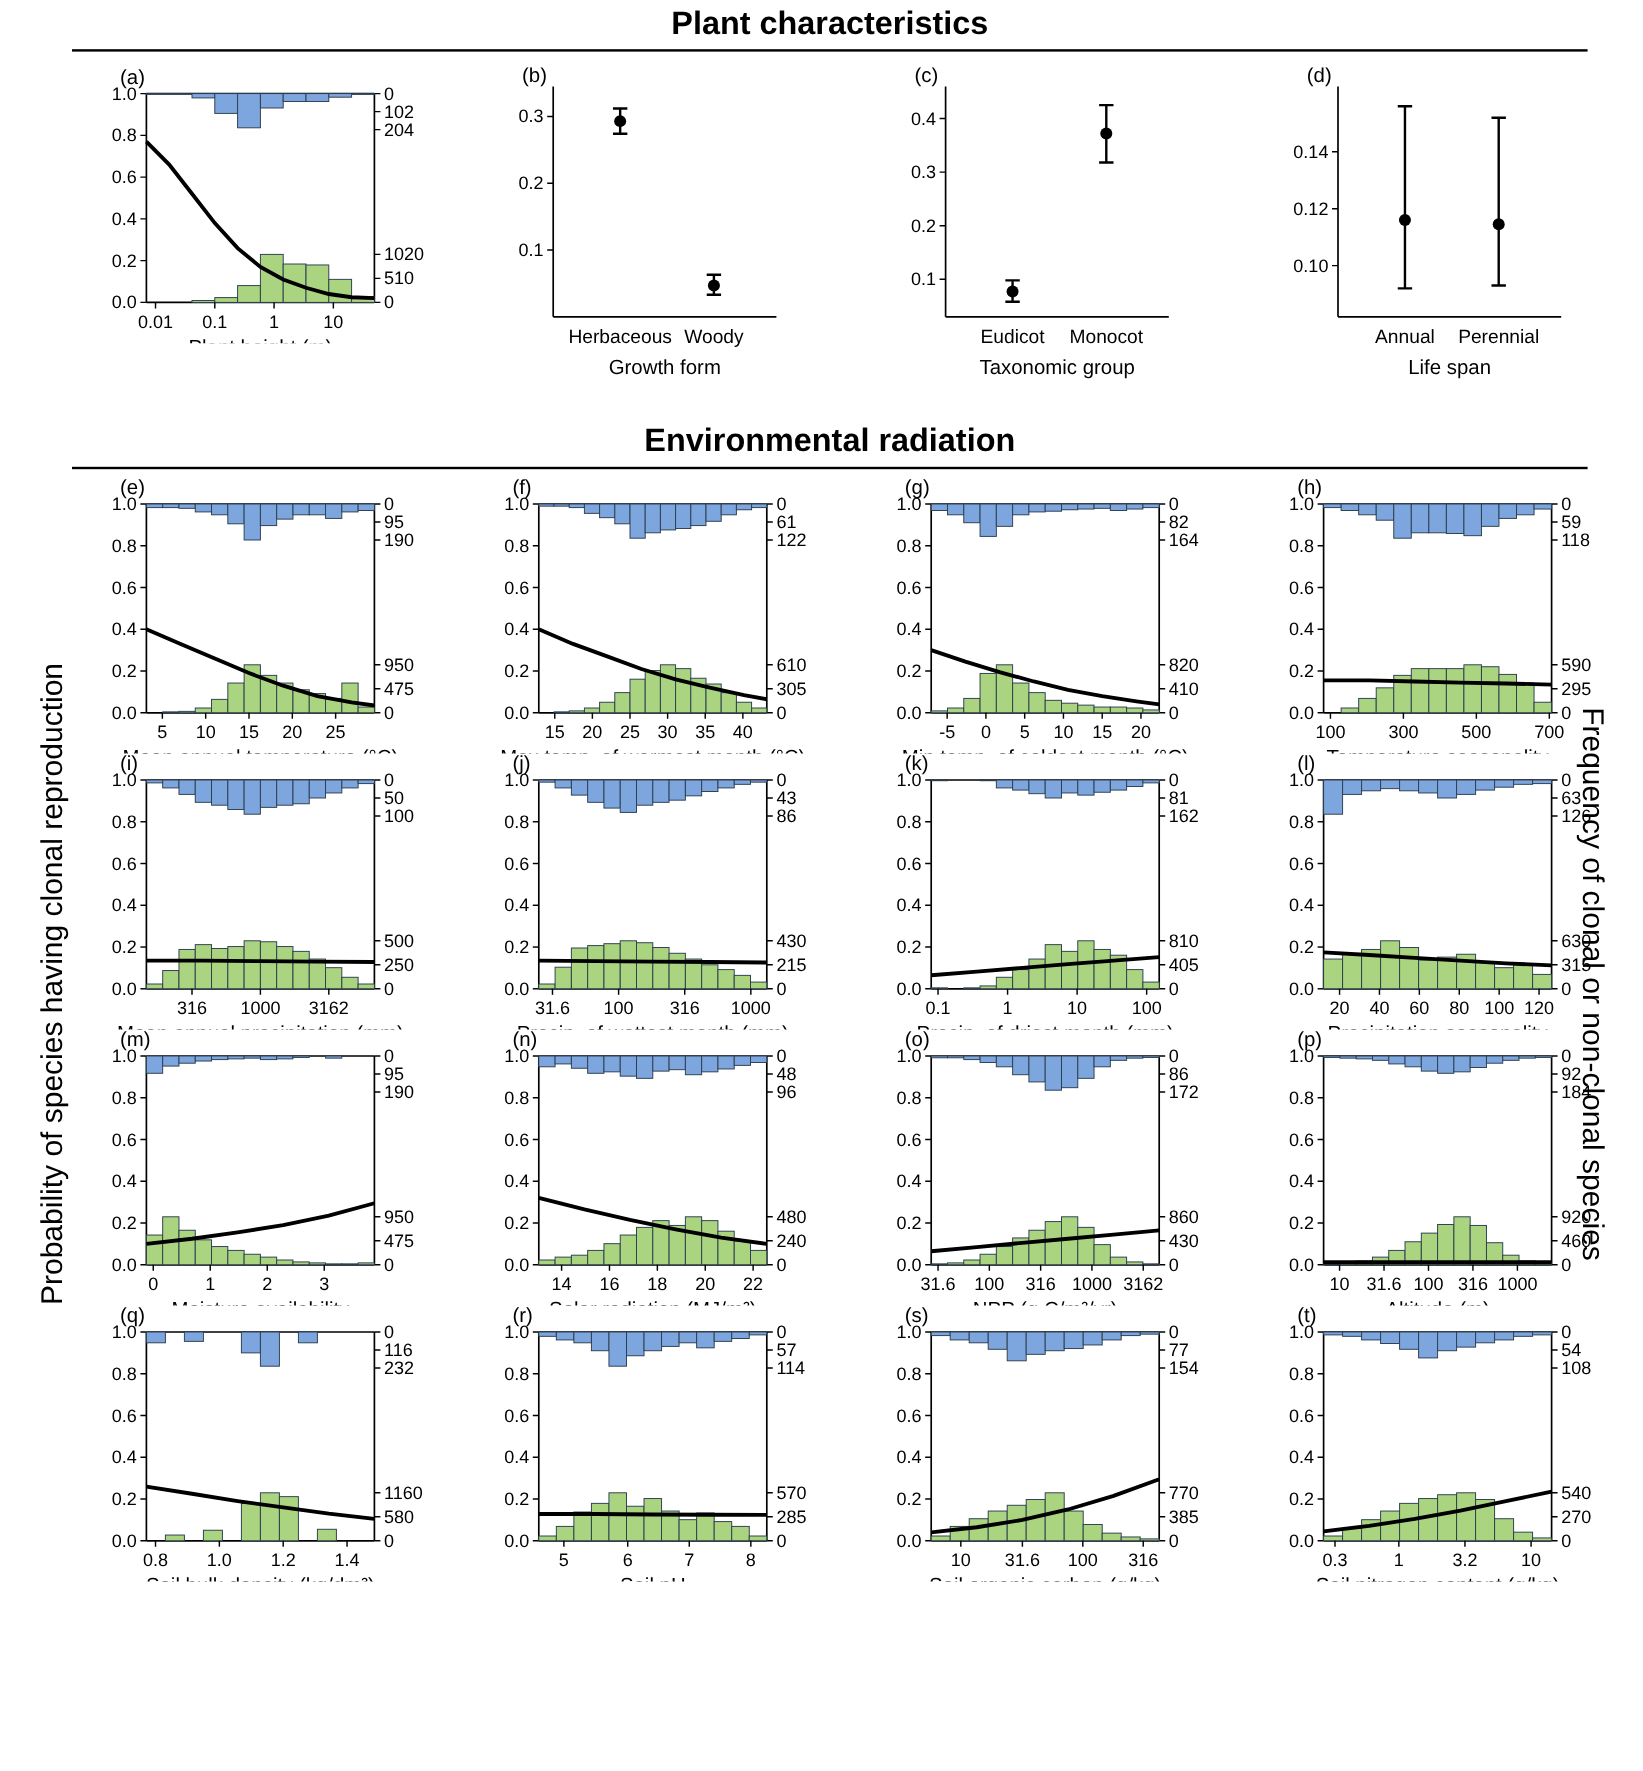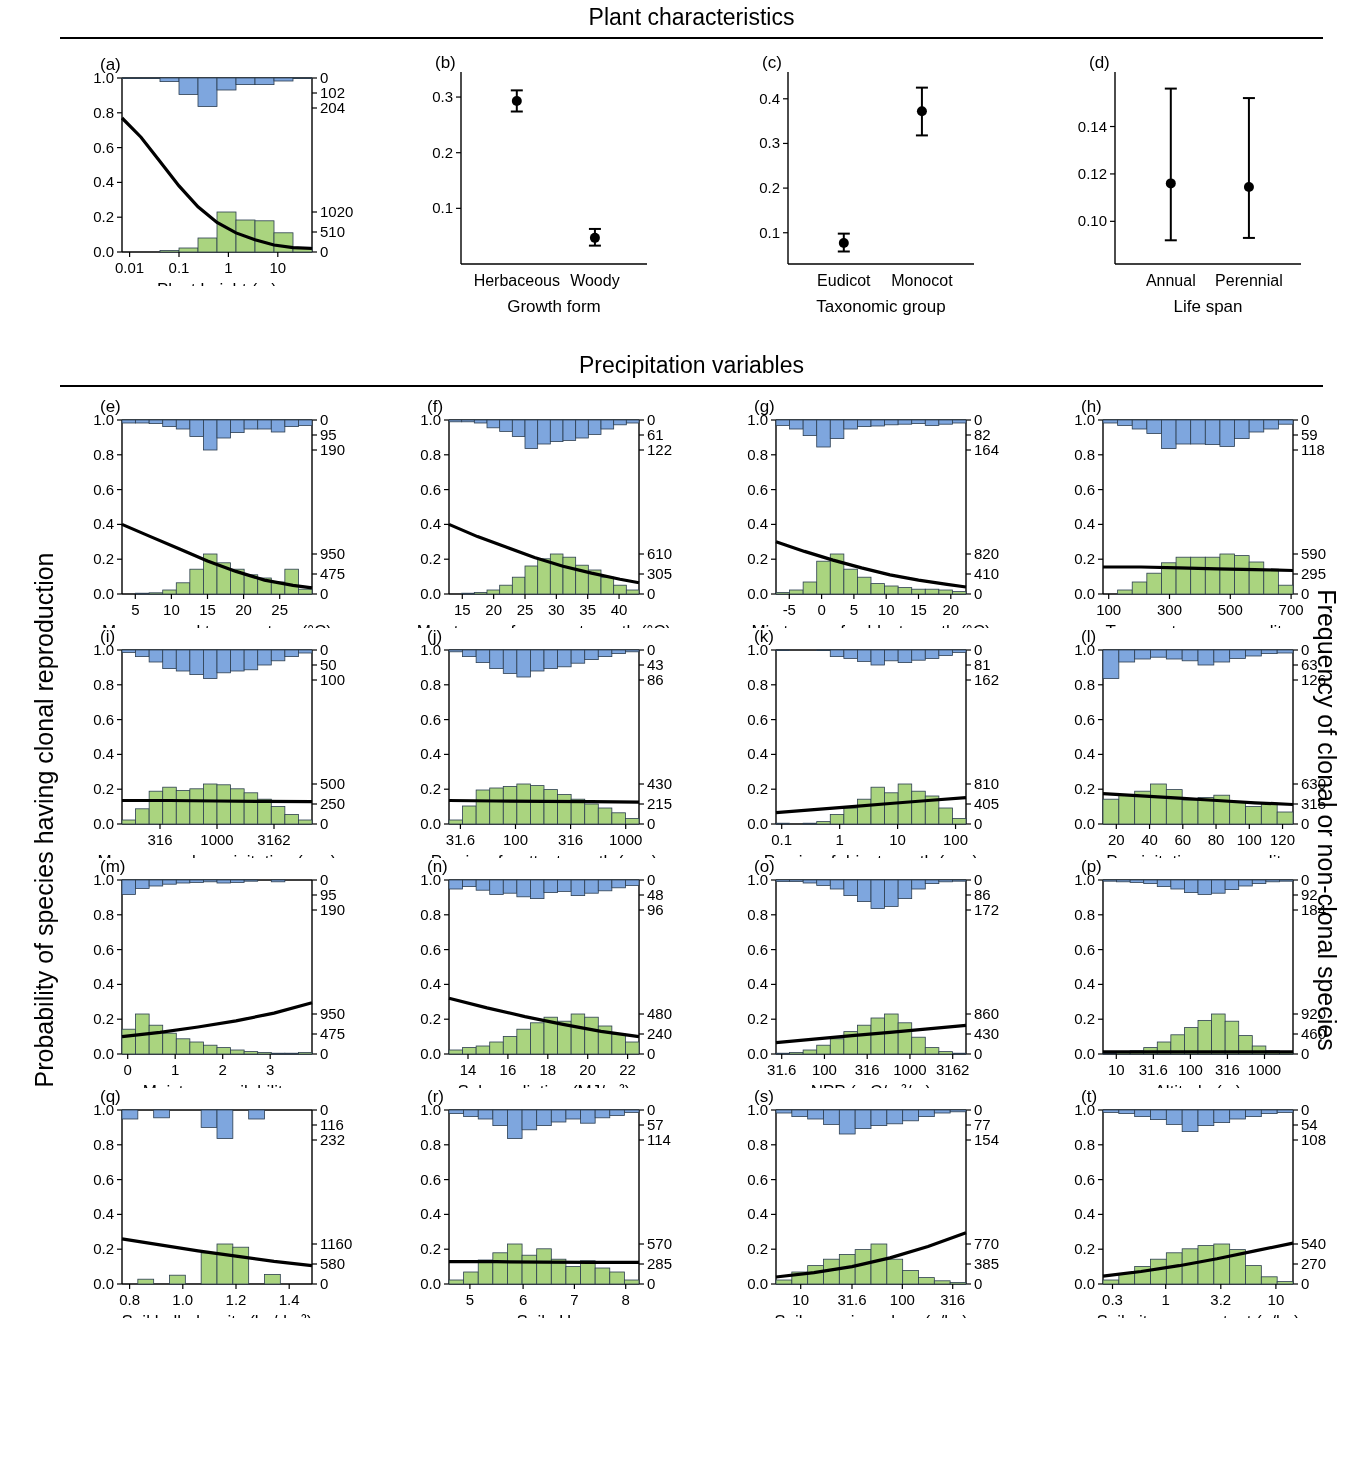--- a/index.html
+++ b/index.html
@@ -1,17 +1,17 @@
 <!DOCTYPE html>
 <html><head>
 <meta charset="utf-8">
 <style>
   html,body{margin:0;padding:0;background:#fff;}
   body{width:1369px;height:1476px;font-family:"Liberation Sans",sans-serif;color:#000;position:relative;overflow:hidden;}
-  .sec-title{text-align:center;font-size:23px;}
+  .sec-title{text-align:center;font-size:27px;font-weight:bold;}
   .rule{height:2px;background:#000;}
   .ylab-left{position:absolute;left:2px;top:390px;width:40px;height:860px;}
   .ylab-left span{display:block;transform:rotate(-90deg) translate(-50%,0);transform-origin:top left;position:absolute;left:28px;top:50%;white-space:nowrap;font-size:25px;}
   .ylab-right{position:absolute;right:0px;top:390px;width:42px;height:860px;}
   .ylab-right span{display:block;transform:rotate(90deg) translate(-50%,0);transform-origin:top left;position:absolute;left:14px;top:50%;white-space:nowrap;font-size:25px;}
   .row{display:flex;}
   .cell{position:relative;}
   svg{display:block;}
   text{font-family:"Liberation Sans",sans-serif;}
 </style>
@@ -162,21 +162,21 @@
         <line x1="201.92" y1="42.074074074074105" x2="213.92" y2="42.074074074074105" stroke="#000" stroke-width="2"></line>
         <line x1="201.92" y1="181.92592592592592" x2="213.92" y2="181.92592592592592" stroke="#000" stroke-width="2"></line>
         <circle cx="207.92" cy="130.96296296296296" r="5" fill="#000"></circle>
         <text x="207.92" y="230" font-size="16" text-anchor="middle">Perennial</text>
         <text x="167" y="256" font-size="17" text-anchor="middle">Life span</text>
       </svg>
     </div>
   </div>
 
 <div style="position:absolute;left:60px;top:352px;right:46px;">
-  <div class="sec-title">Precipitation variables</div>
+  <div class="sec-title">Environmental radiation</div>
   <div class="rule" style="margin-top:6px;"></div>
 </div>
 
 <div id="env-rows" style="position:absolute;left:60px;top:398px;right:46px;">
     <div class="row">
       <div class="cell">
         <svg width="327" height="230" viewBox="0 0 327 230">
           <text x="40" y="14" font-size="17">(e)</text>
           <line x1="62" y1="22" x2="62" y2="196" stroke="#000" stroke-width="1.4"></line>
           <line x1="62" y1="22" x2="252" y2="22" stroke="#000" stroke-width="1.4"></line>

